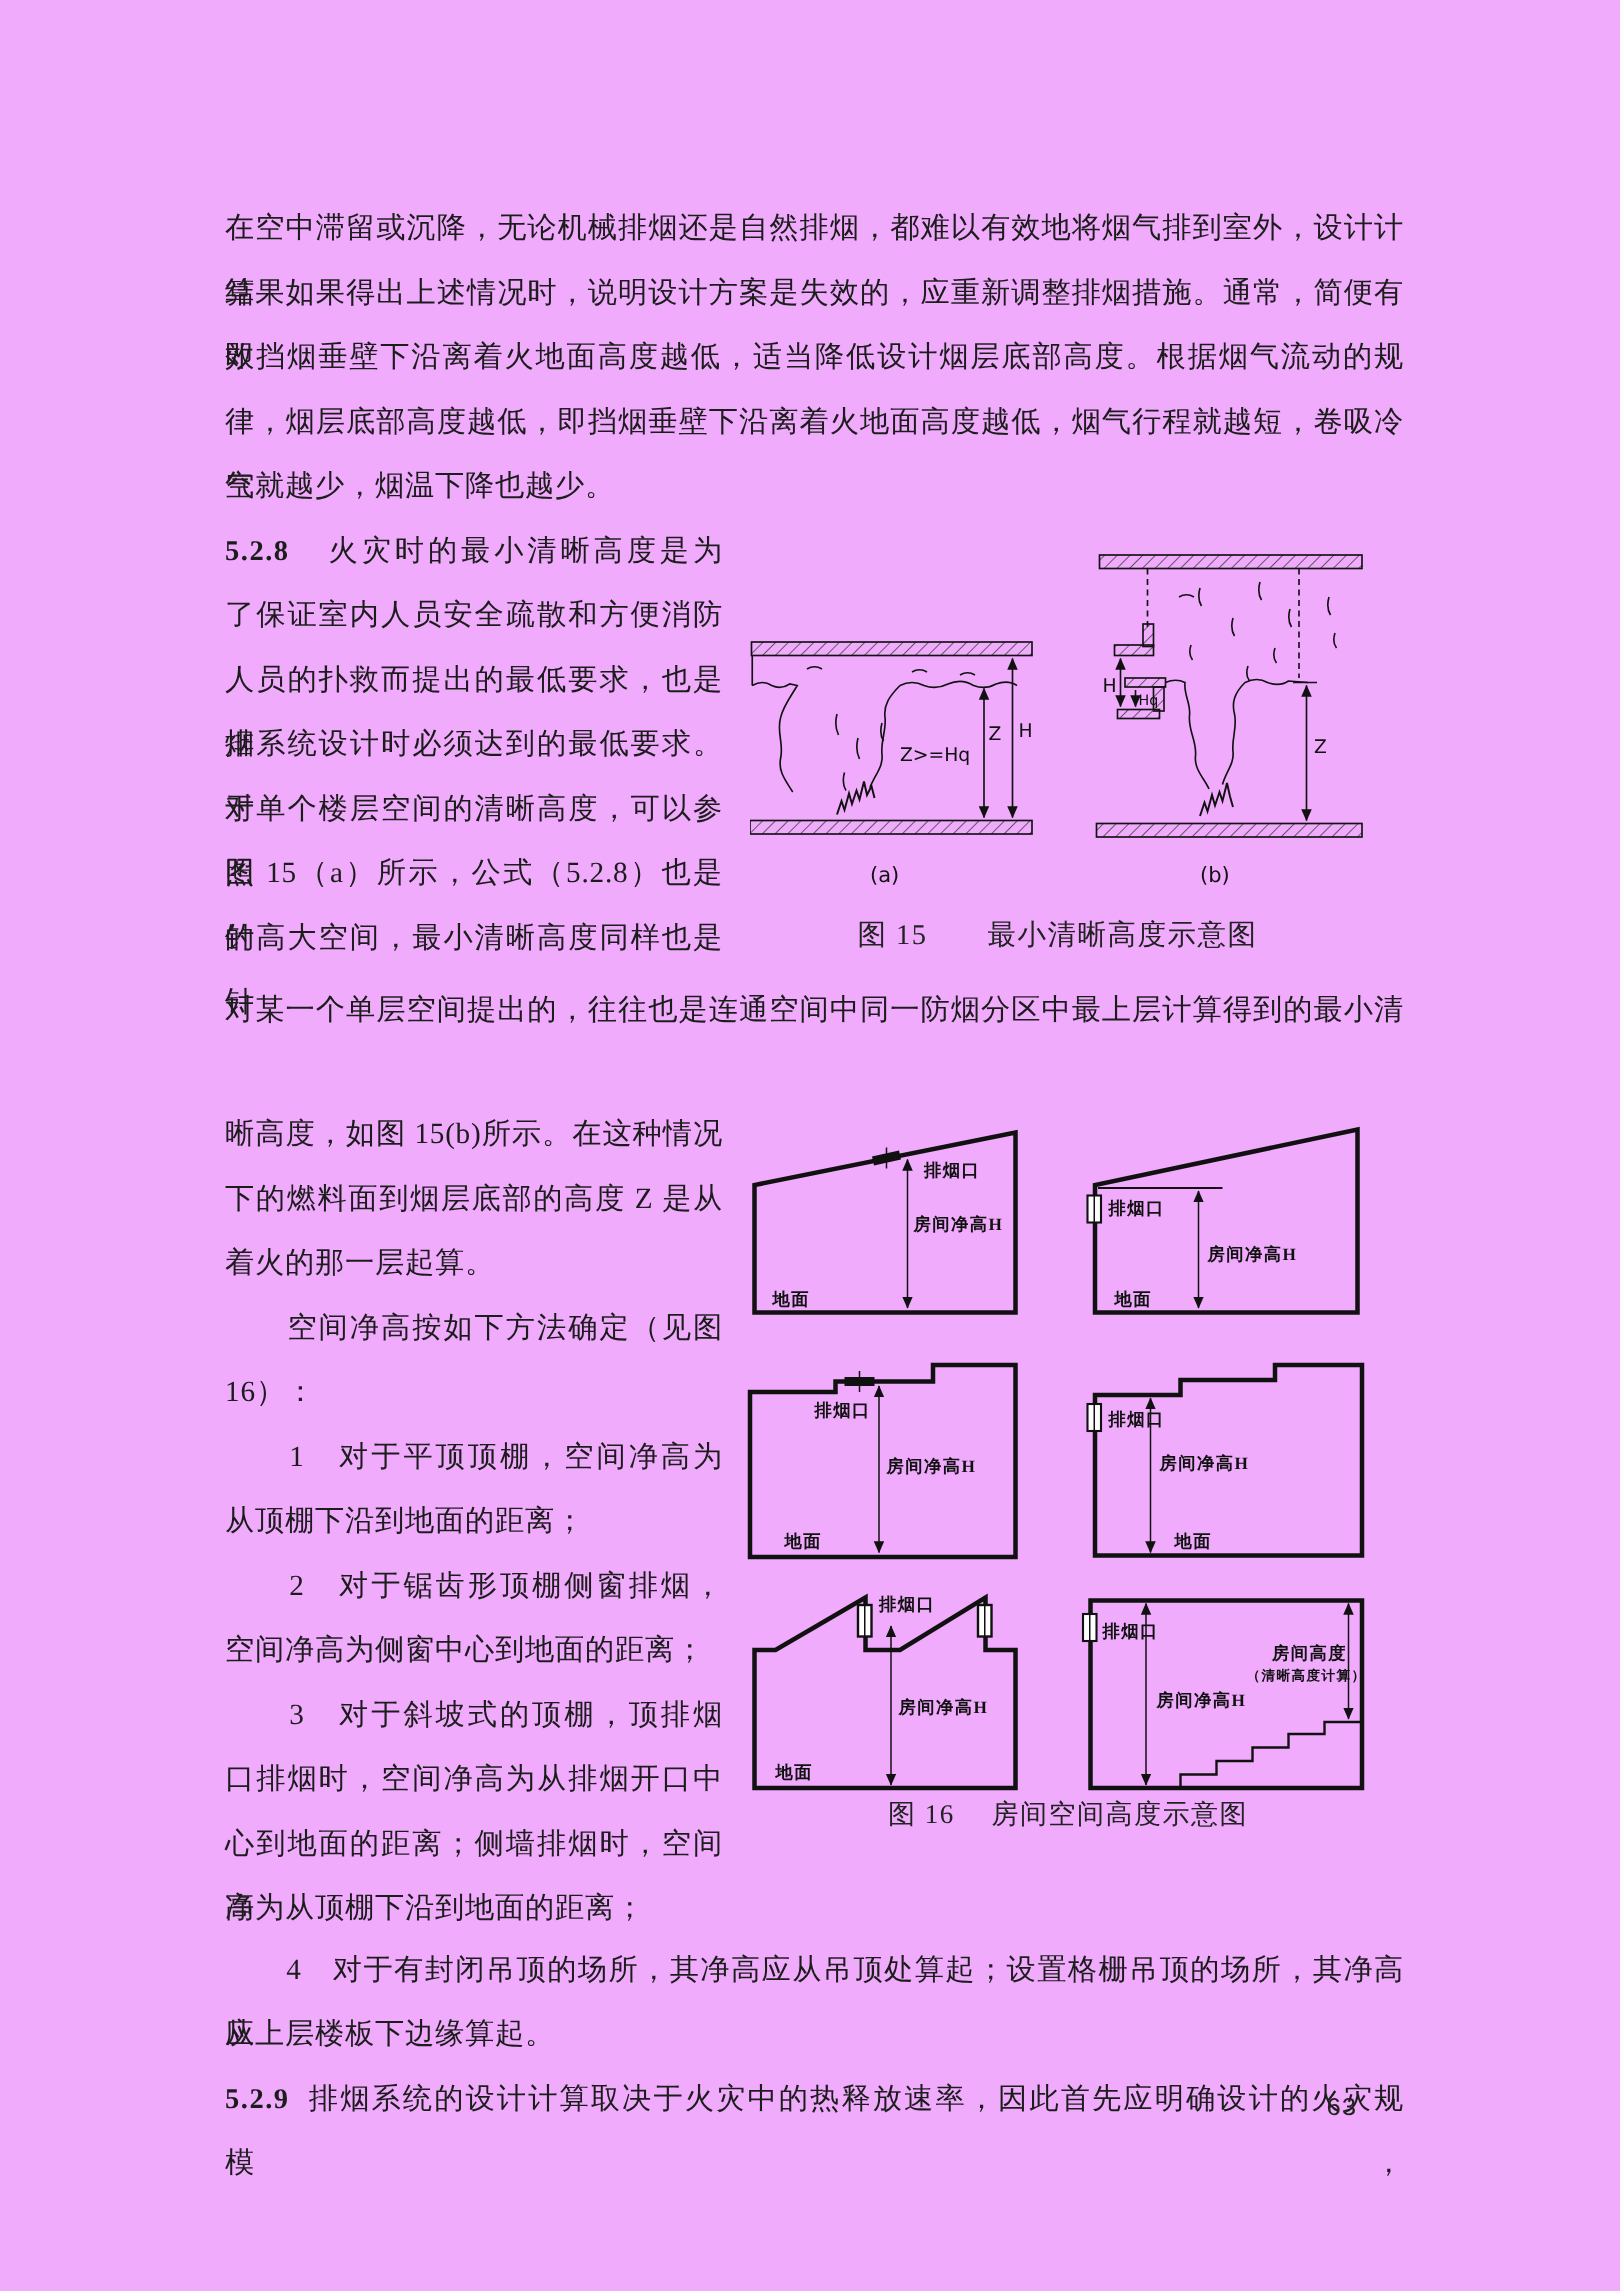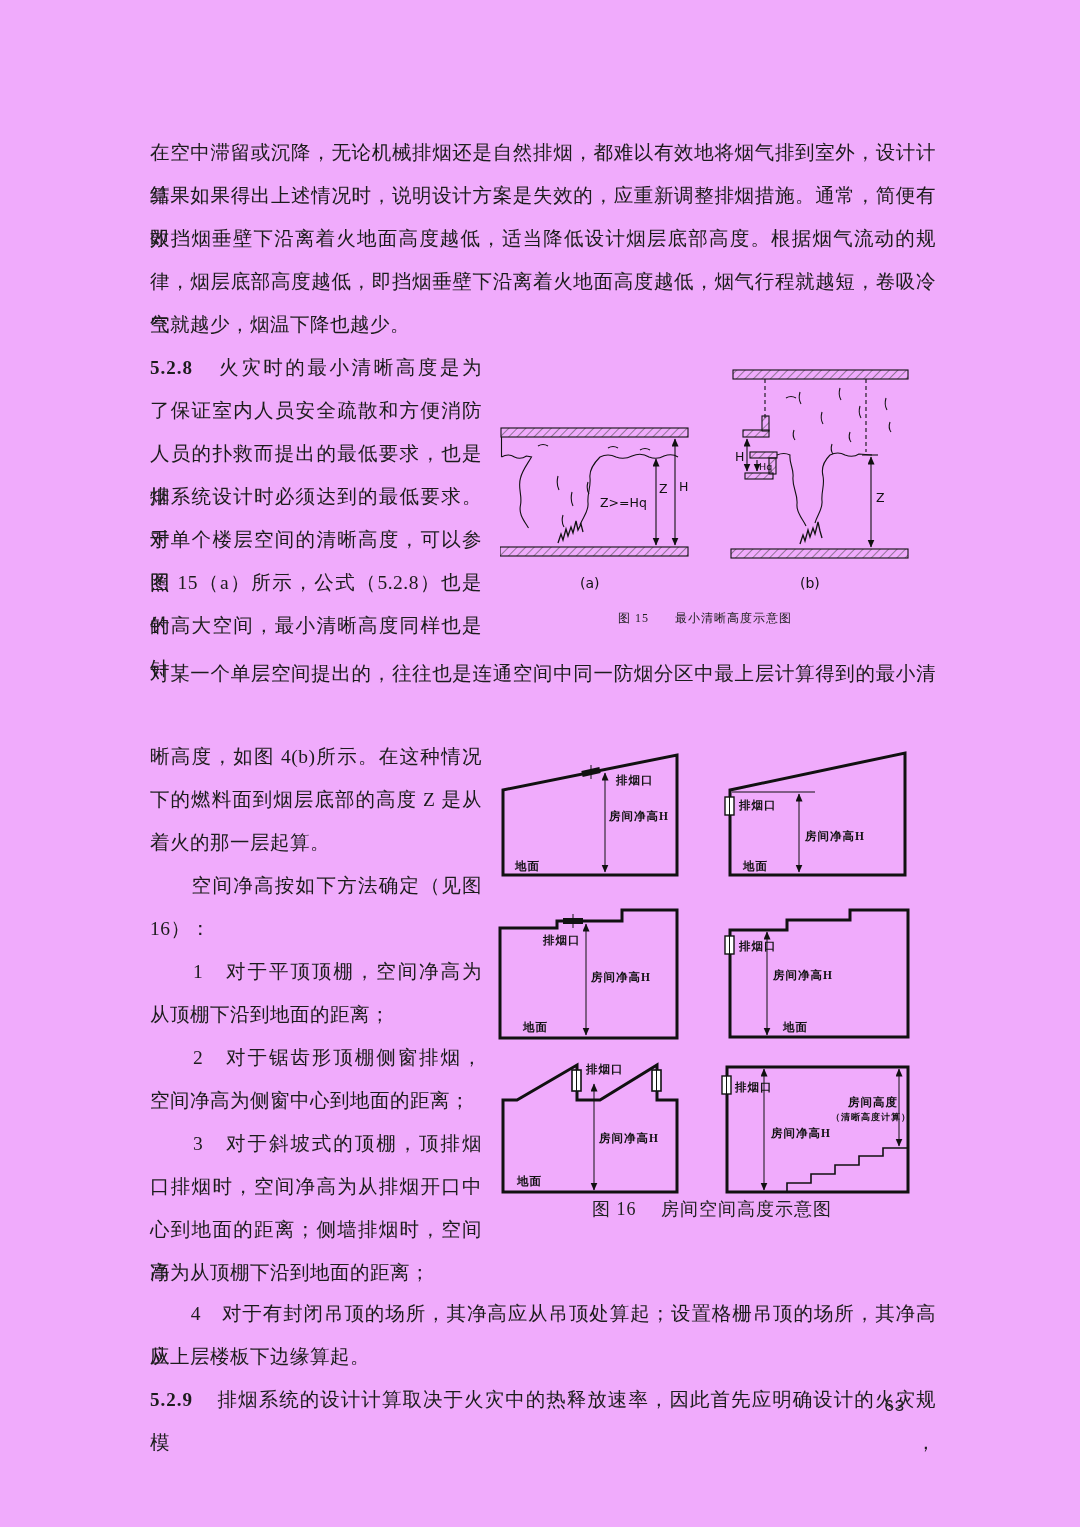--- a/index.html
+++ b/index.html
@@ -23,25 +23,25 @@
   .intro{left:150px;top:131px;width:786px;}
   .colA{left:150px;top:346px;width:332px;}
   .fullline{left:150px;top:652px;width:786px;}
   .colB{left:150px;top:735px;width:332px;}
   .bottomblk{left:150px;top:1292px;width:786px;}
   .secnum{
     font-family:Liberation Serif, serif;
     font-weight:700;font-size:19px;
     margin-right:24px;letter-spacing:1px;
   }
-  .secnum.tight{}
+  .secnum.tight{margin-right:12px;}
   .fig{position:absolute;}
   .fig-caption{
     position:absolute;text-align:center;
-    font-size:12px;letter-spacing:1px;color:#222;
+    font-size:19px;letter-spacing:1px;color:#222;
   }
   .pageno{
     position:absolute;top:1392px;left:884px;
     font-size:17px;line-height:30px;color:#222;font-family:Liberation Mono, monospace;
   }
   svg text{
     font-family:"Liberation Serif","DejaVu Serif",serif;
     fill:#111;
   }
   svg .dlabel{font-size:11.5px;font-weight:bold;letter-spacing:1px;}
@@ -138,21 +138,21 @@
       <text x="300" y="228" class="sub">(b)</text>
     </svg>
   </div>
   <div class="fig-caption" style="left:500px;top:610px;width:410px;">图 15　　最小清晰高度示意图</div>
 
   <div class="blk fullline">
     <div class="tline just">对某一个单层空间提出的，往往也是连通空间中同一防烟分区中最上层计算得到的最小清</div>
   </div>
 
   <div class="blk colB">
-    <div class="tline just">晰高度，如图 4(b)所示。在这种情况</div>
+    <div class="tline just">晰高度，如图 15(b)所示。在这种情况</div>
     <div class="tline just">下的燃料面到烟层底部的高度 Z 是从</div>
     <div class="tline">着火的那一层起算。</div>
     <div class="tline just">　　空间净高按如下方法确定（见图</div>
     <div class="tline">16）：</div>
     <div class="tline just">　　1　对于平顶顶棚，空间净高为</div>
     <div class="tline">从顶棚下沿到地面的距离；</div>
     <div class="tline just">　　2　对于锯齿形顶棚侧窗排烟，</div>
     <div class="tline">空间净高为侧窗中心到地面的距离；</div>
     <div class="tline just">　　3　对于斜坡式的顶棚，顶排烟</div>
     <div class="tline just">口排烟时，空间净高为从排烟开口中</div>

